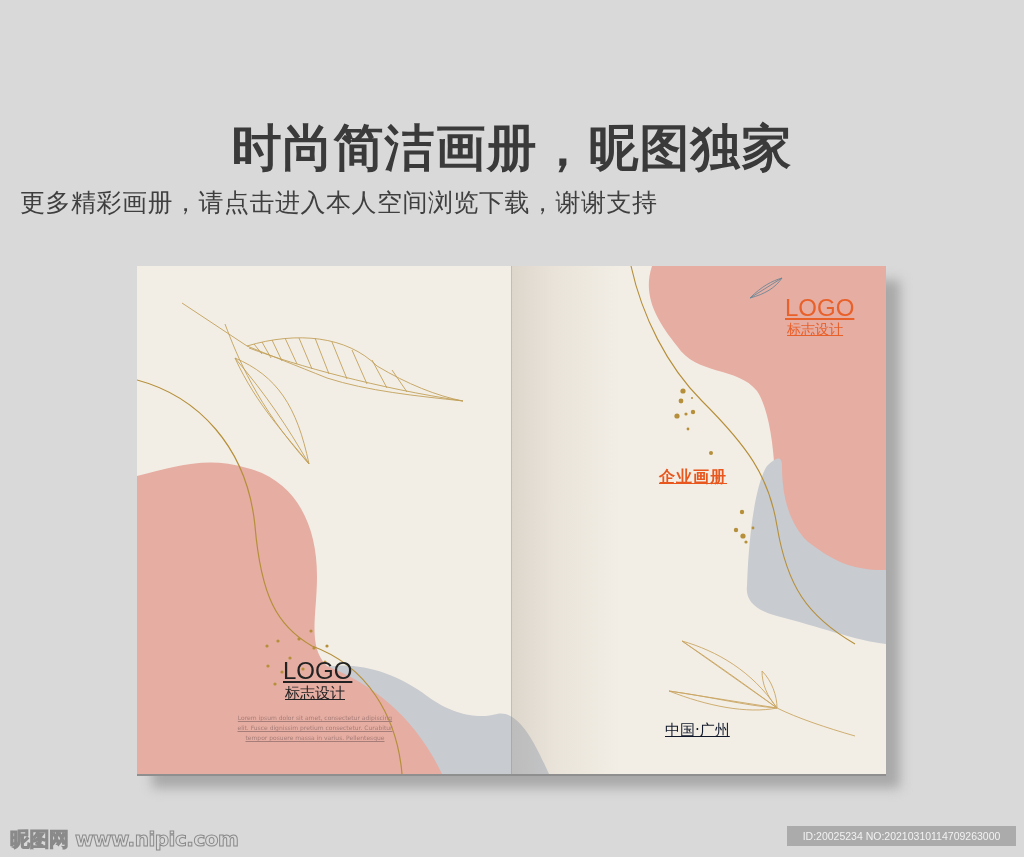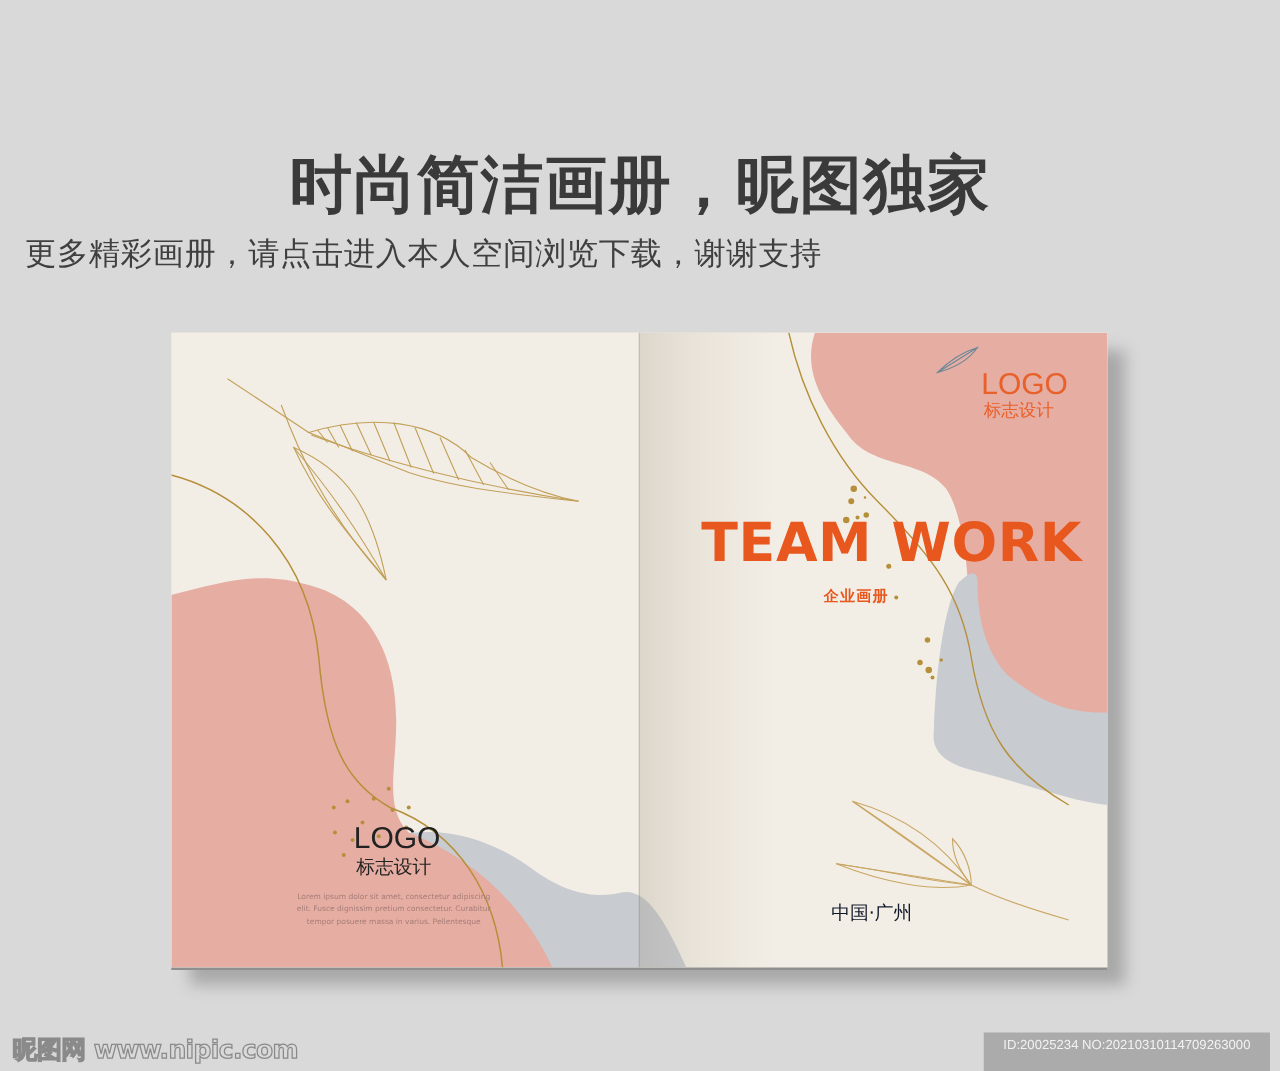--- a/index.html
+++ b/index.html
@@ -35,37 +35,37 @@
   .book svg.art { position: absolute; left: 0; top: 0; }
   .spine-shade {
     position: absolute; left: 374px; top: 0; width: 110px; height: 508px;
     background: linear-gradient(to right, rgba(160,150,135,0.28), rgba(160,150,135,0.12) 40%, rgba(243,238,229,0));
     pointer-events: none;
   }
   .spine-line {
     position: absolute; left: 374px; top: 0; width: 1px; height: 508px;
     background: rgba(120,115,105,0.25);
   }
-  .txt { position: absolute; white-space: nowrap; }
+  .txt { position: absolute; white-space: nowrap; text-decoration: underline; }
   .l-logo { left: 146px; top: 392px; font-size: 24px; color: #222; line-height: 26px; font-family: "Liberation Sans", sans-serif; }
   .l-logo-sub { left: 148px; top: 418px; font-size: 15px; color: #222; line-height: 18px; }
   .l-lorem { left: 96px; top: 447px; width: 164px; font-size: 6px; color: #a67d78; line-height: 10px; text-align: center; white-space: normal; }
   .r-logo { left: 648px; top: 29px; font-size: 24px; color: #e8602a; line-height: 26px; font-family: "Liberation Sans", sans-serif; }
   .r-logo-sub { left: 650px; top: 55px; font-size: 14px; color: #e8602a; line-height: 17px; }
   .r-title { left: 424px; top: 145px; font-size: 43px; font-weight: bold; color: #e8571e; line-height: 48px; letter-spacing: 0.5px; font-family: "DejaVu Sans", sans-serif; }
-  .r-subtitle { left: 522px; top: 200px; font-size: 12px; font-weight: bold; color: #e8571e; line-height: 22px; letter-spacing: 1px; }
+  .r-subtitle { left: 522px; top: 200px; font-size: 16px; font-weight: bold; color: #e8571e; line-height: 22px; letter-spacing: 1px; }
   .r-place { left: 528px; top: 455px; font-size: 15px; color: #0f172a; line-height: 18px; }
   .watermark {
     position: absolute; left: 10px; top: 826px;
     font-size: 20px; color: #d9d9d9; font-weight: bold;
     -webkit-text-stroke: 1px #8a8a8a;
     letter-spacing: -0.5px;
   }
   .idbox {
-    position: absolute; left: 787px; top: 826px; width: 229px; height: 32px;
+    position: absolute; left: 787px; top: 826px; width: 229px; height: 20px;
     background: #ababab; color: #f2f2f2;
     font-size: 10.5px; line-height: 20px; text-align: center;
     font-family: "Liberation Sans", sans-serif;
   }
 </style>
 </head>
 <body>
 
 <div class="headline">时尚简洁画册，昵图独家</div>
 <div class="subline">更多精彩画册，请点击进入本人空间浏览下载，谢谢支持</div>
@@ -143,19 +143,18 @@
 
   <div class="spine-shade"></div>
   <div class="spine-line"></div>
 
   <div class="txt l-logo">LOGO</div>
   <div class="txt l-logo-sub">标志设计</div>
   <div class="txt l-lorem">Lorem ipsum dolor sit amet, consectetur adipiscing elit. Fusce dignissim pretium consectetur. Curabitur tempor posuere massa in varius. Pellentesque</div>
 
   <div class="txt r-logo">LOGO</div>
   <div class="txt r-logo-sub">标志设计</div>
-  <div class="txt r-title">TEAM WORK</div>
   <div class="txt r-subtitle">企业画册</div>
   <div class="txt r-place">中国·广州</div>
 </div>
 
 <div class="watermark">昵图网 www.nipic.com</div>
 <div class="idbox">ID:20025234 NO:20210310114709263000</div>
 
 </body></html>

